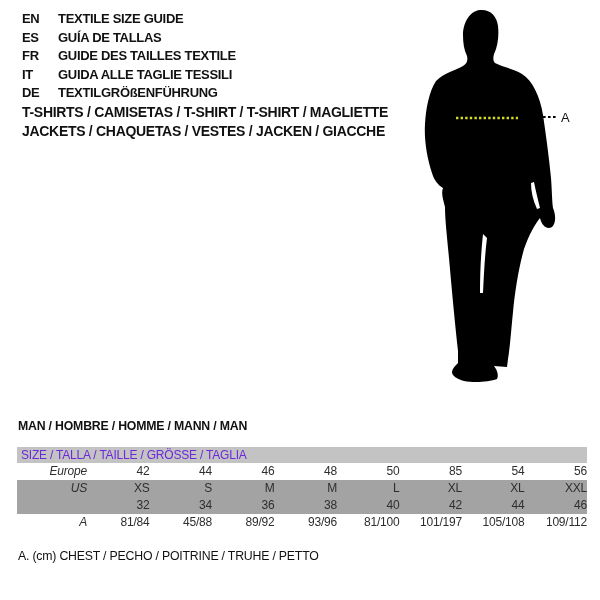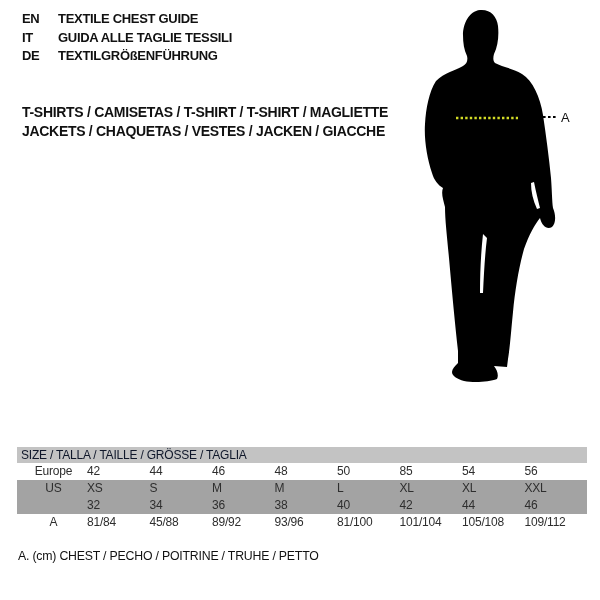--- a/index.html
+++ b/index.html
@@ -15,39 +15,47 @@
   .cats{position:absolute;left:22px;top:103px;font-size:14px;font-weight:700;
         letter-spacing:-0.3px;line-height:18.5px;white-space:nowrap;}
   
   .figure{position:absolute;left:400px;top:0;width:200px;height:420px;}
   .figure text{font-family:"Liberation Sans",sans-serif;font-size:13px;fill:#111;}
   
   .man-title{position:absolute;left:18px;top:419px;font-size:12.3px;font-weight:700;
              letter-spacing:-0.2px;white-space:nowrap;}
   
   .size-table{position:absolute;left:17px;top:447px;width:570px;font-size:12px;letter-spacing:-0.2px;}
-  .t-header{background:#c3c3c3;height:16px;line-height:16px;padding-left:4px;color:#0f172a;}
+  .t-header{background:#c3c3c3;height:16px;line-height:16px;padding-left:4px;color:#6d28d9;}
   .t-row{display:grid;grid-template-columns:70px repeat(8,1fr);height:17px;line-height:17px;color:#2e2e2e;}
-  .t-row .lbl{text-align:center;padding-left:3px;}
-  .t-row .val{text-align:left;}
+  .t-row .lbl{text-align:right;padding-left:3px;font-style:italic;}
+  .t-row .val{text-align:right;}
   .row-white{background:#ffffff;}
   .row-gray{background:#a3a3a3;}
   
   .footnote{position:absolute;left:18px;top:549px;font-size:12.3px;font-weight:400;
             letter-spacing:-0.2px;white-space:nowrap;}
 </style>
 </head>
 <body>
 
 <div class="canvas">
 
   <div class="langs">
     <div class="lang-row">
       <span class="code">EN</span>
-      <span class="name">TEXTILE CHEST GUIDE</span>
+      <span class="name">TEXTILE SIZE GUIDE</span>
+    </div>
+    <div class="lang-row">
+      <span class="code">ES</span>
+      <span class="name">GUÍA DE TALLAS</span>
+    </div>
+    <div class="lang-row">
+      <span class="code">FR</span>
+      <span class="name">GUIDE DES TAILLES TEXTILE</span>
     </div>
     <div class="lang-row">
       <span class="code">IT</span>
       <span class="name">GUIDA ALLE TAGLIE TESSILI</span>
     </div>
     <div class="lang-row">
       <span class="code">DE</span>
       <span class="name">TEXTILGRÖßENFÜHRUNG</span>
     </div>
   </div>
@@ -92,20 +100,21 @@
       Z"></path>
     <path fill="#ffffff" d="
       M 134 182 C 136 192, 138 200, 140 208 L 137 209 C 133 200, 131 192, 131 183 Z"></path>
     <path fill="#ffffff" d="
       M 83 234 C 81 252, 80 272, 80 293 L 83 293 C 84 272, 85 254, 87 238 Z"></path>
     <line x1="56" y1="118" x2="118" y2="118" stroke="#d3dc26" stroke-width="2.6" stroke-dasharray="2.4 2.2"></line>
     <line x1="143" y1="117" x2="157" y2="117" stroke="#000000" stroke-width="2" stroke-dasharray="2.6 2.4"></line>
     <text x="161" y="122">A</text>
   </svg>
 
+  <div class="man-title">MAN / HOMBRE / HOMME / MANN / MAN</div>
 
   <div class="size-table">
     <div class="t-header">SIZE / TALLA / TAILLE / GRÖSSE / TAGLIA</div>
 
     <div class="t-row row-white">
       <span class="lbl">Europe</span>
       <span class="val">42</span>
       <span class="val">44</span>
       <span class="val">46</span>
       <span class="val">48</span>
@@ -139,21 +148,21 @@
       <span class="val">46</span>
     </div>
 
     <div class="t-row row-white">
       <span class="lbl">A</span>
       <span class="val">81/84</span>
       <span class="val">45/88</span>
       <span class="val">89/92</span>
       <span class="val">93/96</span>
       <span class="val">81/100</span>
-      <span class="val">101/104</span>
+      <span class="val">101/197</span>
       <span class="val">105/108</span>
       <span class="val">109/112</span>
     </div>
   </div>
 
   <div class="footnote">A. (cm) CHEST / PECHO / POITRINE / TRUHE / PETTO</div>
 
 </div>
 
 </body></html>

